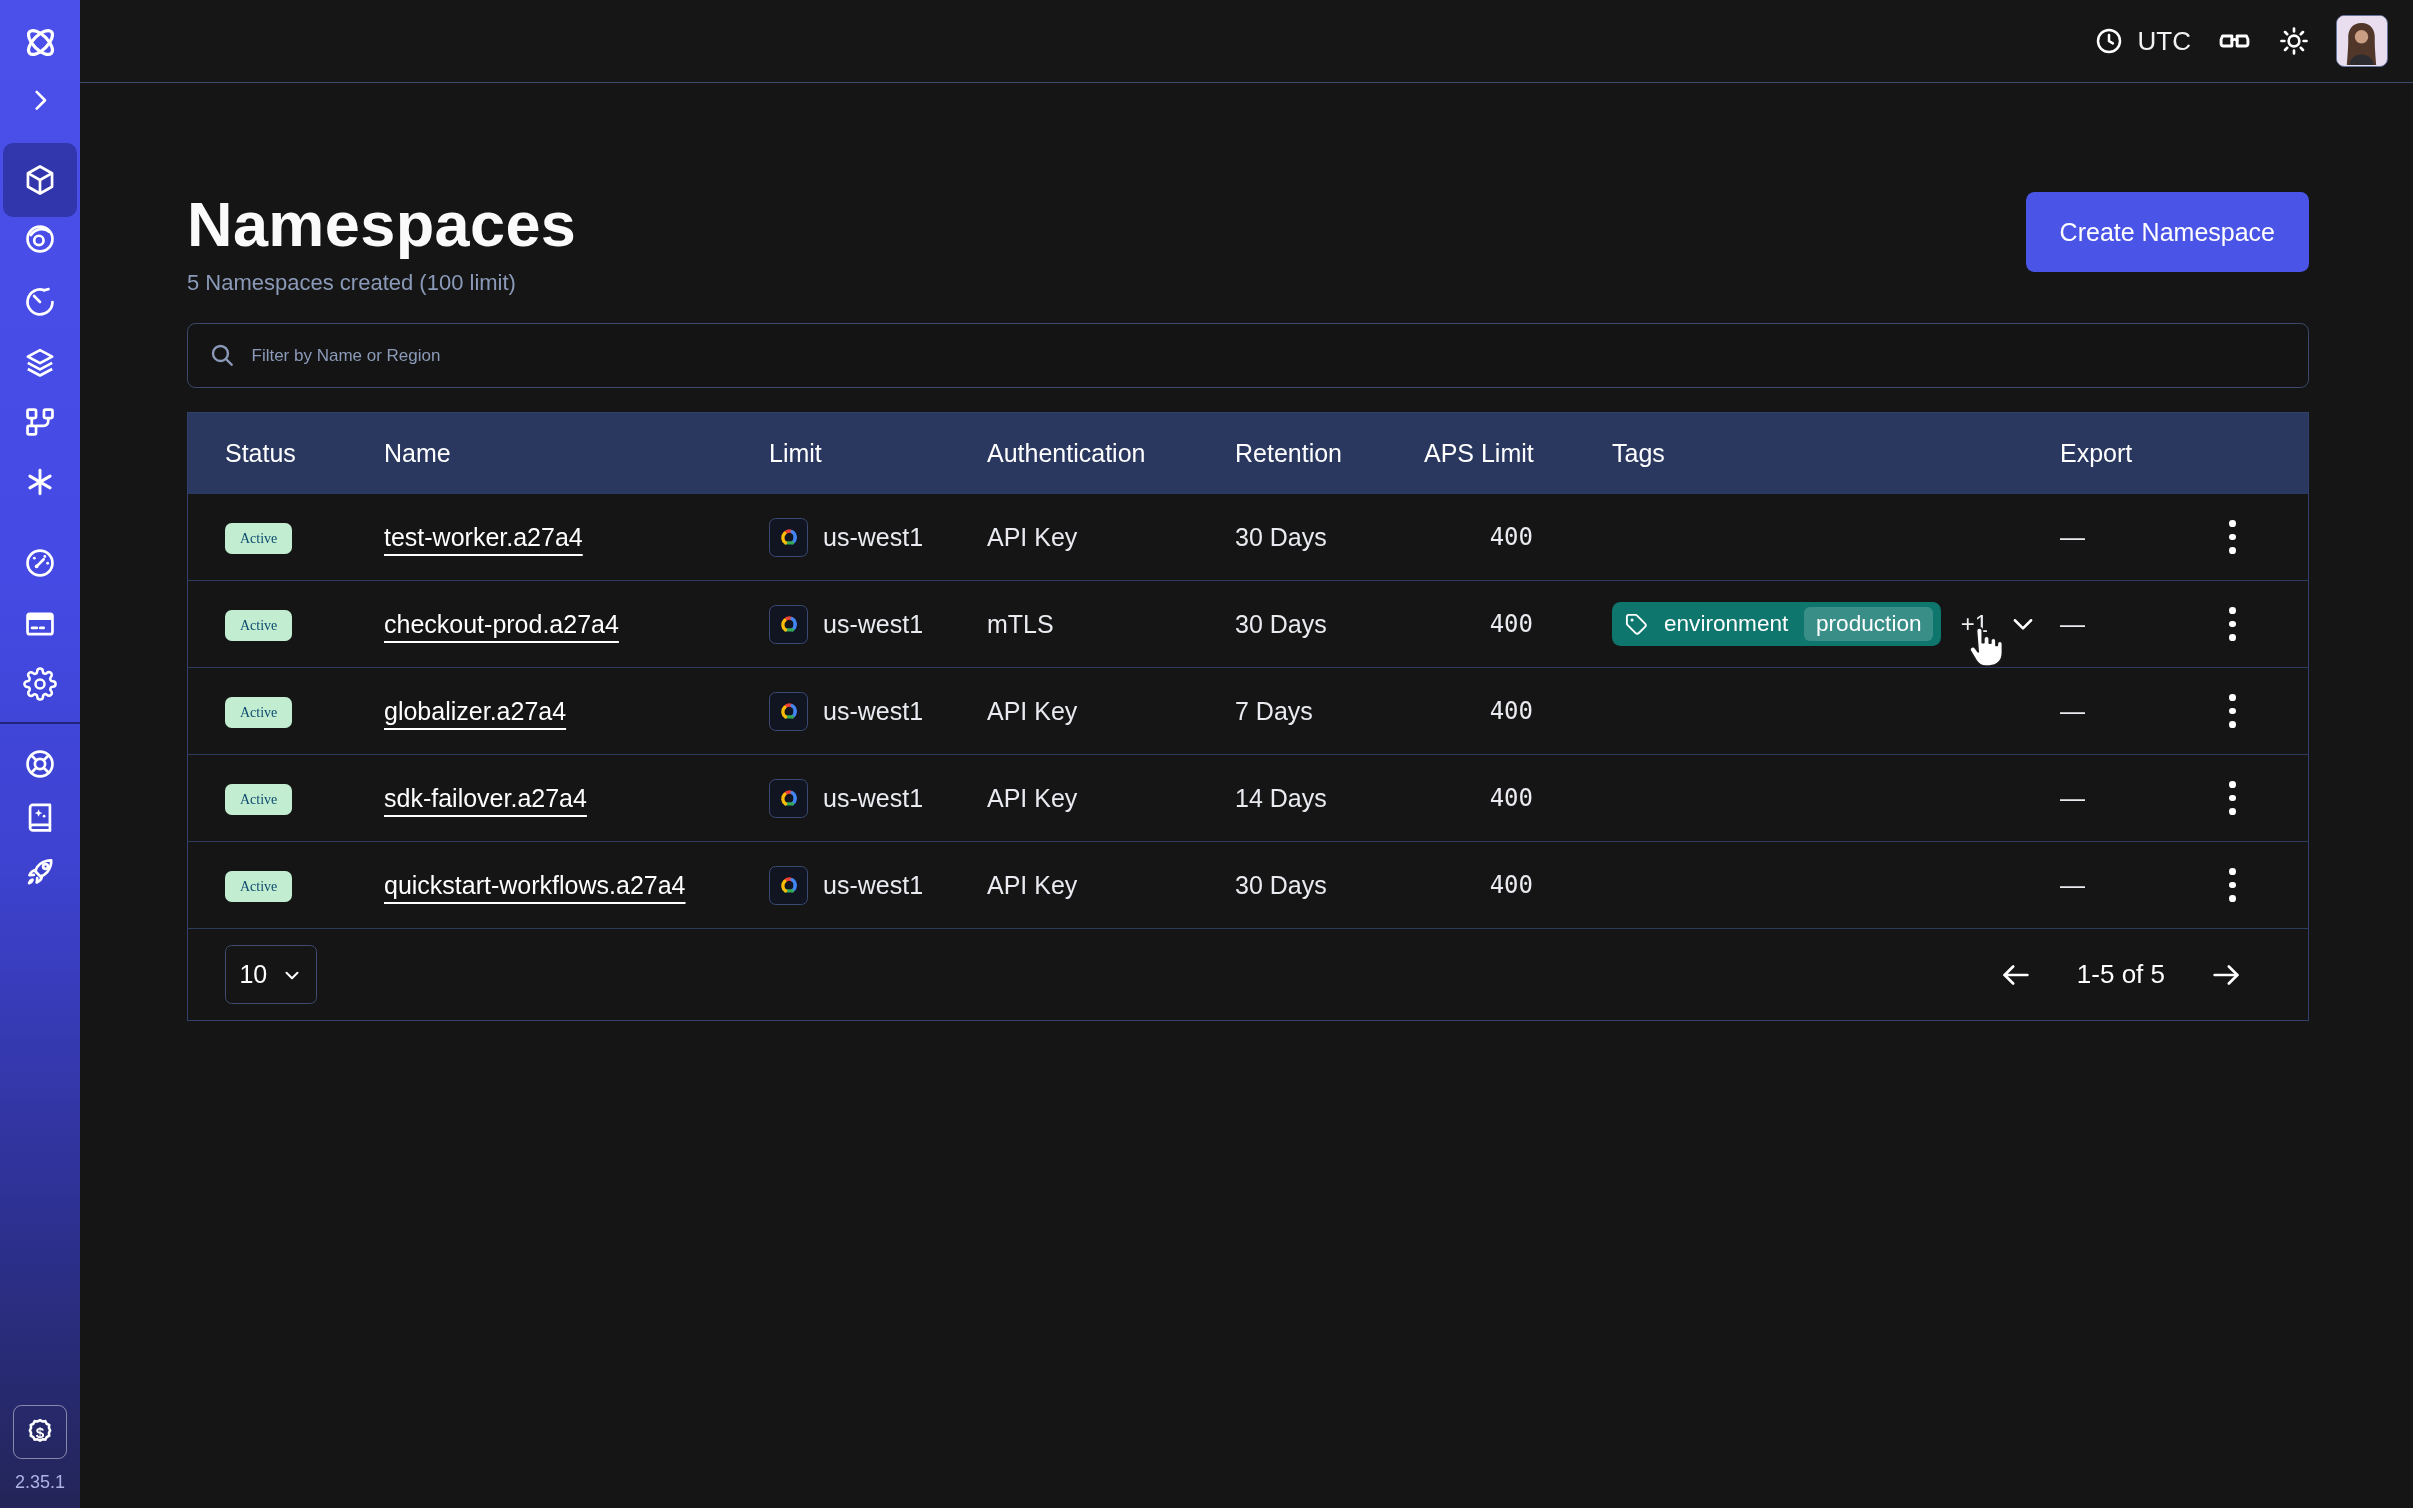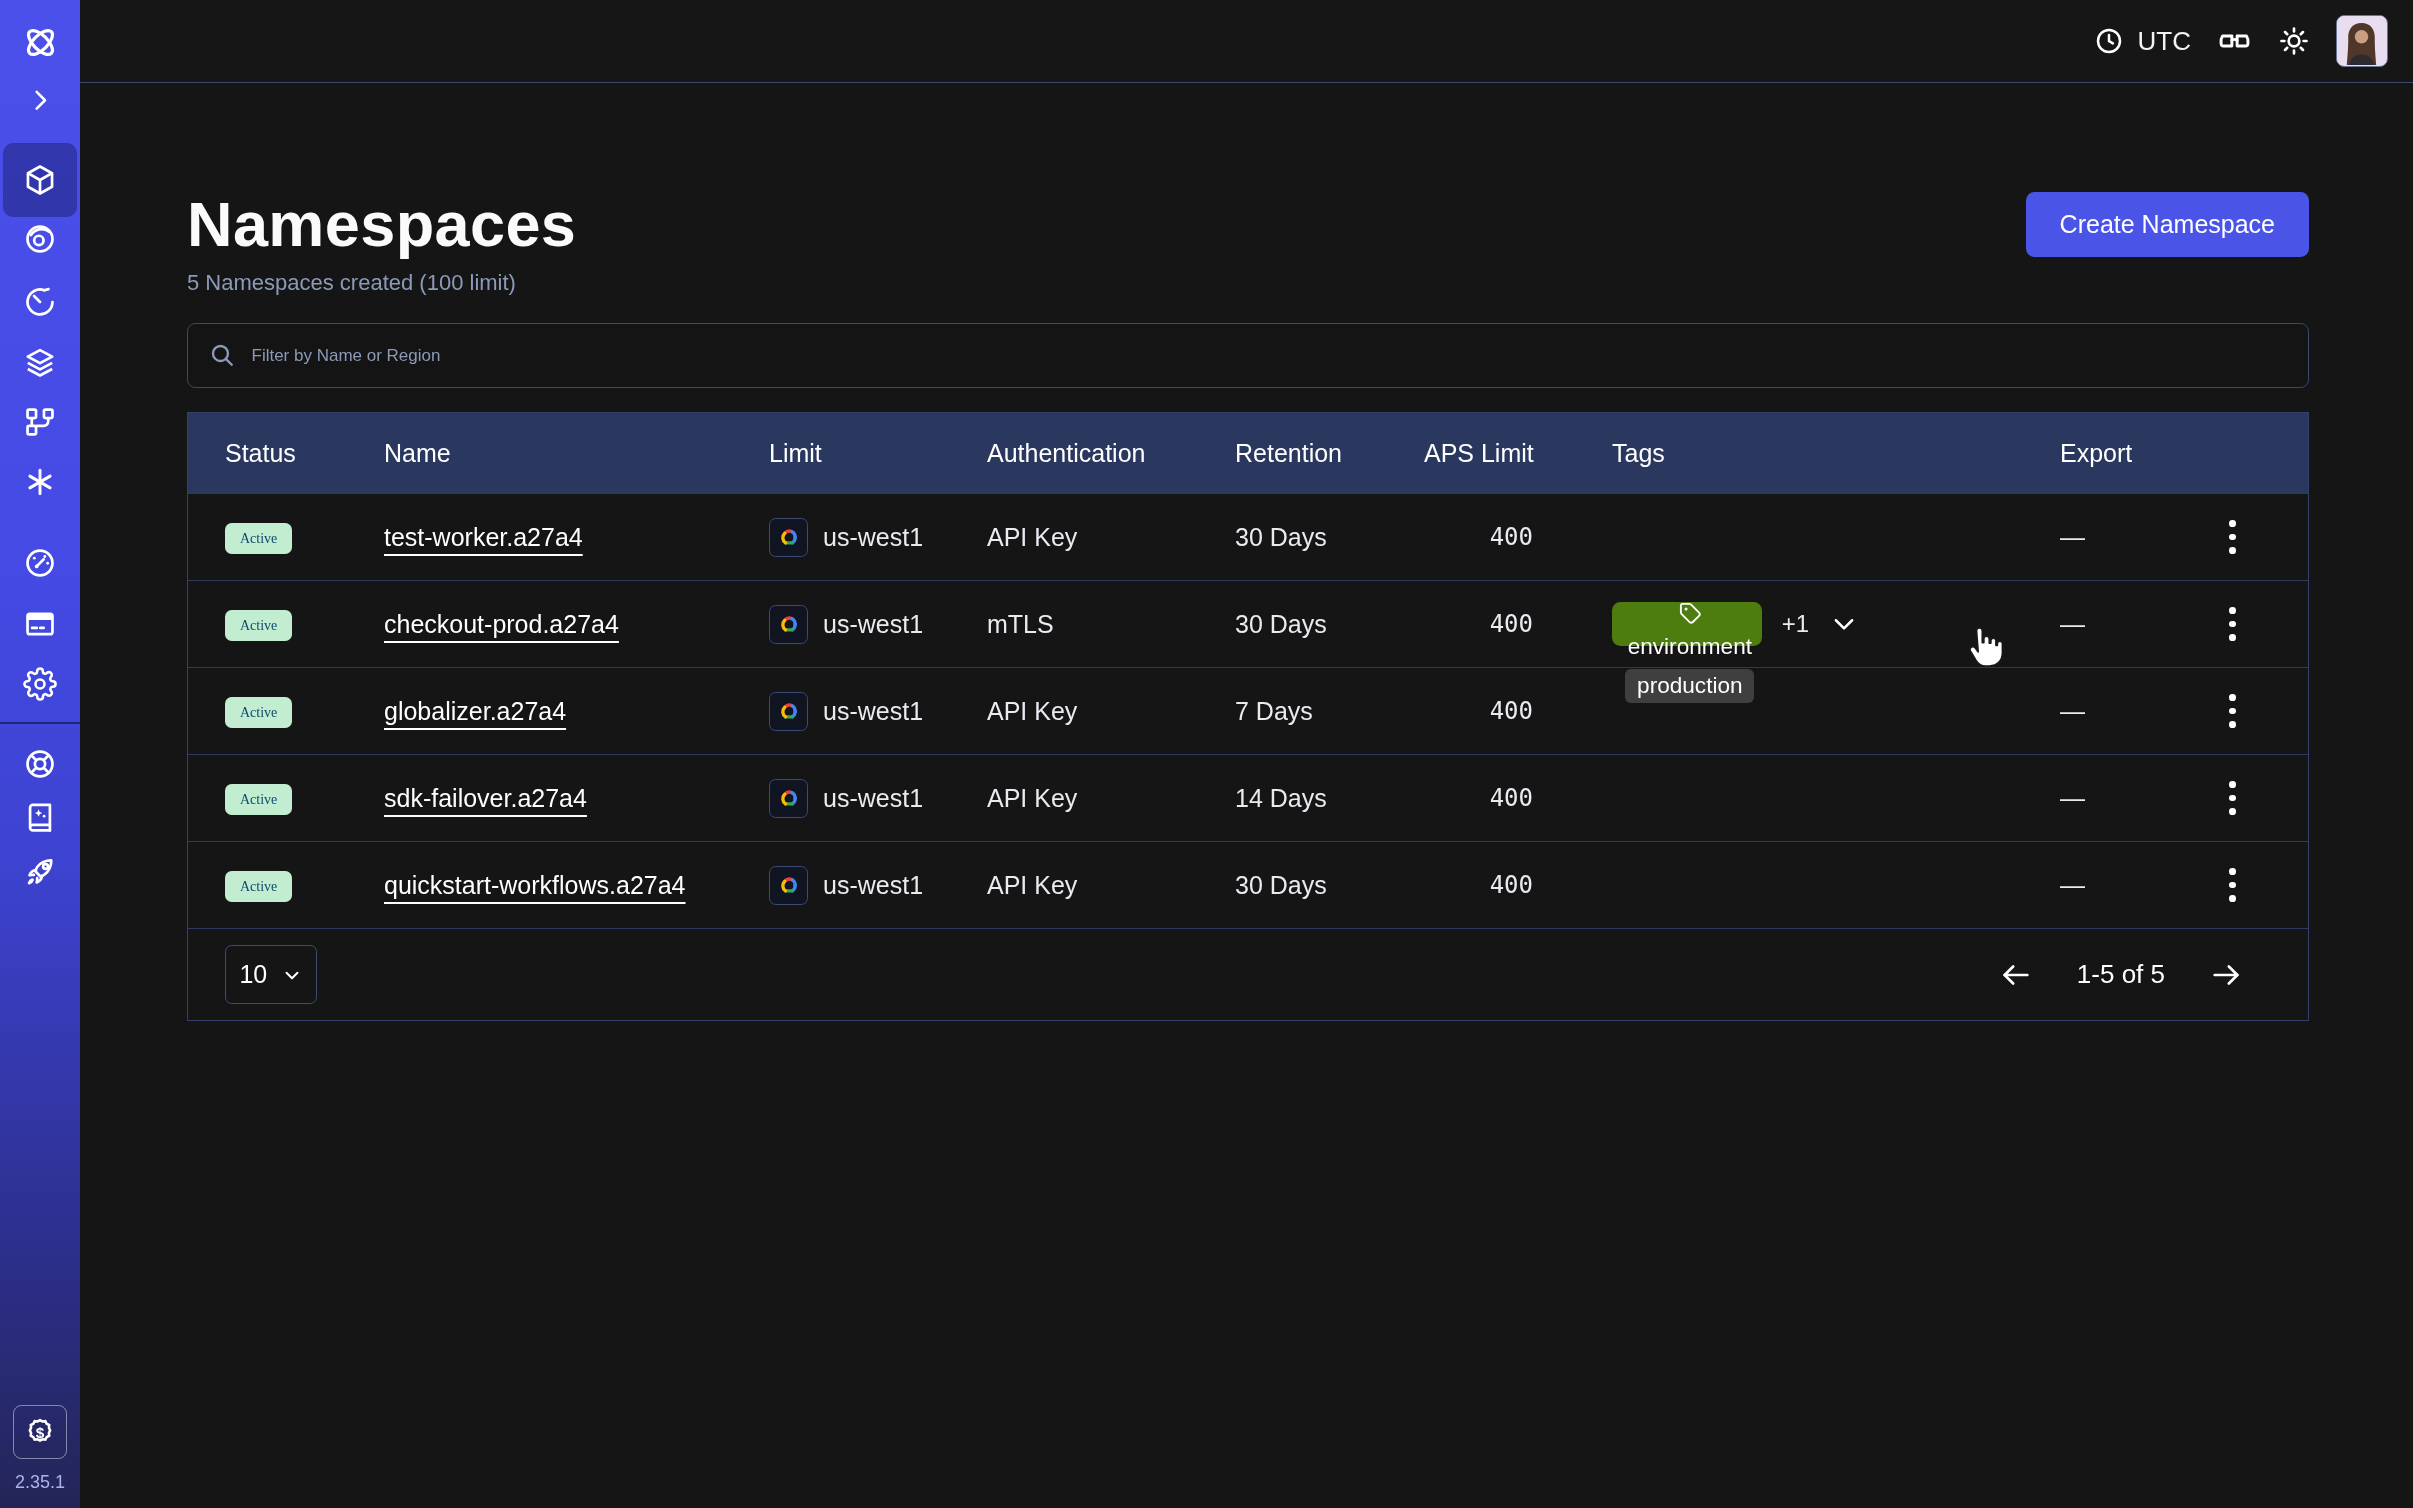--- a/index.html
+++ b/index.html
@@ -24,42 +24,42 @@
     padding-right:25px; gap:26px; z-index:4; }
   .tz { display:flex; align-items:center; gap:13.4px; font-size:26px; color:#F2F3F5; cursor:pointer; }
   .icon-btn { cursor:pointer; display:flex; align-items:center; justify-content:center; }
   .avatar { width:52px; height:52px; border-radius:8.4px; border:1.7px solid #64759C; overflow:hidden; cursor:pointer; background:#E8DEF0; }
 
   
   .main { position:absolute; left:80px; top:83px; right:0; bottom:0; }
   .page-head { position:absolute; left:107px; top:85px; }
   .page-head h1 { font-size:63px; font-weight:700; letter-spacing:0.4px; color:#FAFAFA;margin-top:20px; }
   .page-sub { margin-top:10px; font-size:22px; color:#8B9AB8; }
-  .create-btn { position:absolute; right:104px; top:109px; height:65px; padding:0 34px; background:#4A55E8;
+  .create-btn { position:absolute; right:104px; top:109px; height:80px; padding:0 34px; background:#4A55E8;
     border:none; border-radius:8.4px; color:#fff; font-size:25px; font-family:inherit; cursor:pointer; }
 
   .filter { position:absolute; left:107px; right:104px; top:240px; height:65px; border:1.7px solid #3C4A6E;
     border-radius:8.4px; display:flex; align-items:center; padding:0 20px; gap:15px; background:#141414; }
   .filter input { flex:1; background:transparent; border:none; outline:none; color:#E8EAF0; font-size:17px; font-family:Liberation Sans, sans-serif; }
   .filter input::placeholder { color:#8B9AB8; }
 
   .table { position:absolute; left:107px; right:104px; top:329px; border:1.7px solid #33416A; background:#151515; }
   .trow { display:grid; grid-template-columns:159px 385px 218px 248px 189px 188px 448px 136px 1fr;
     align-items:center; padding-left:37px; }
   .thead { height:80px; background:#2A3860; font-size:25px; color:#FFFFFF; }
   .tbody .trow { height:87px; border-top:1.7px solid #2C3A5E; font-size:25px; color:#E9EBF0; }
   .badge { display:inline-block; background:#C3EDD1; color:#0c4a6e; font-size:14px; padding:7.5px 15px; border-radius:6.7px;font-family:Liberation Serif, serif; }
   .name-link { color:#FFFFFF; text-decoration:underline; text-underline-offset:7.5px; text-decoration-thickness:1.7px; cursor:pointer; justify-self:start; }
   .region-cell { display:flex; align-items:center; gap:15px; }
   .region-box { width:39px; height:39px; border:1.7px solid #3B4A74; border-radius:6.7px; background:#101521;
     display:flex; align-items:center; justify-content:center; }
   .aps { width:109px; text-align:right; font-family:"DejaVu Sans Mono",monospace; font-size:24px; }
   .tags-wrap { display:flex; align-items:center; gap:20px; }
-  .tag-pill { display:inline-flex; align-items:center; gap:9px; background:#4d7c0f; border-radius:8.4px;
-    height:44px; padding:0 7.5px 0 13.4px; font-size:22.6px; color:#fff; cursor:pointer;flex-direction:column; }
+  .tag-pill { display:inline-flex; align-items:center; gap:16px; background:#0f766e; border-radius:8.4px;
+    height:44px; padding:0 7.5px 0 13.4px; font-size:22.6px; color:#fff; cursor:pointer; }
   .tag-chip { background:rgba(255,255,255,.18); border-radius:5.9px; padding:4.2px 11.7px; }
   .tags-more { font-size:24px; }
   .export-dash { color:#E9EBF0; }
   .kebab { display:flex; flex-direction:column; gap:6.7px; align-items:center; justify-self:center;
     margin-right:39px; padding:10px; cursor:pointer; }
   .kebab i { width:6.7px; height:6.7px; border-radius:50%; background:#fff; }
 
   .tfoot { height:92px; border-top:1.7px solid #2C3A5E; display:flex; align-items:center;
     justify-content:space-between; padding:0 60px 0 37px; }
   .page-size { width:92px; height:59px; border:1.7px solid #3E4C72; border-radius:6.7px; display:flex;

